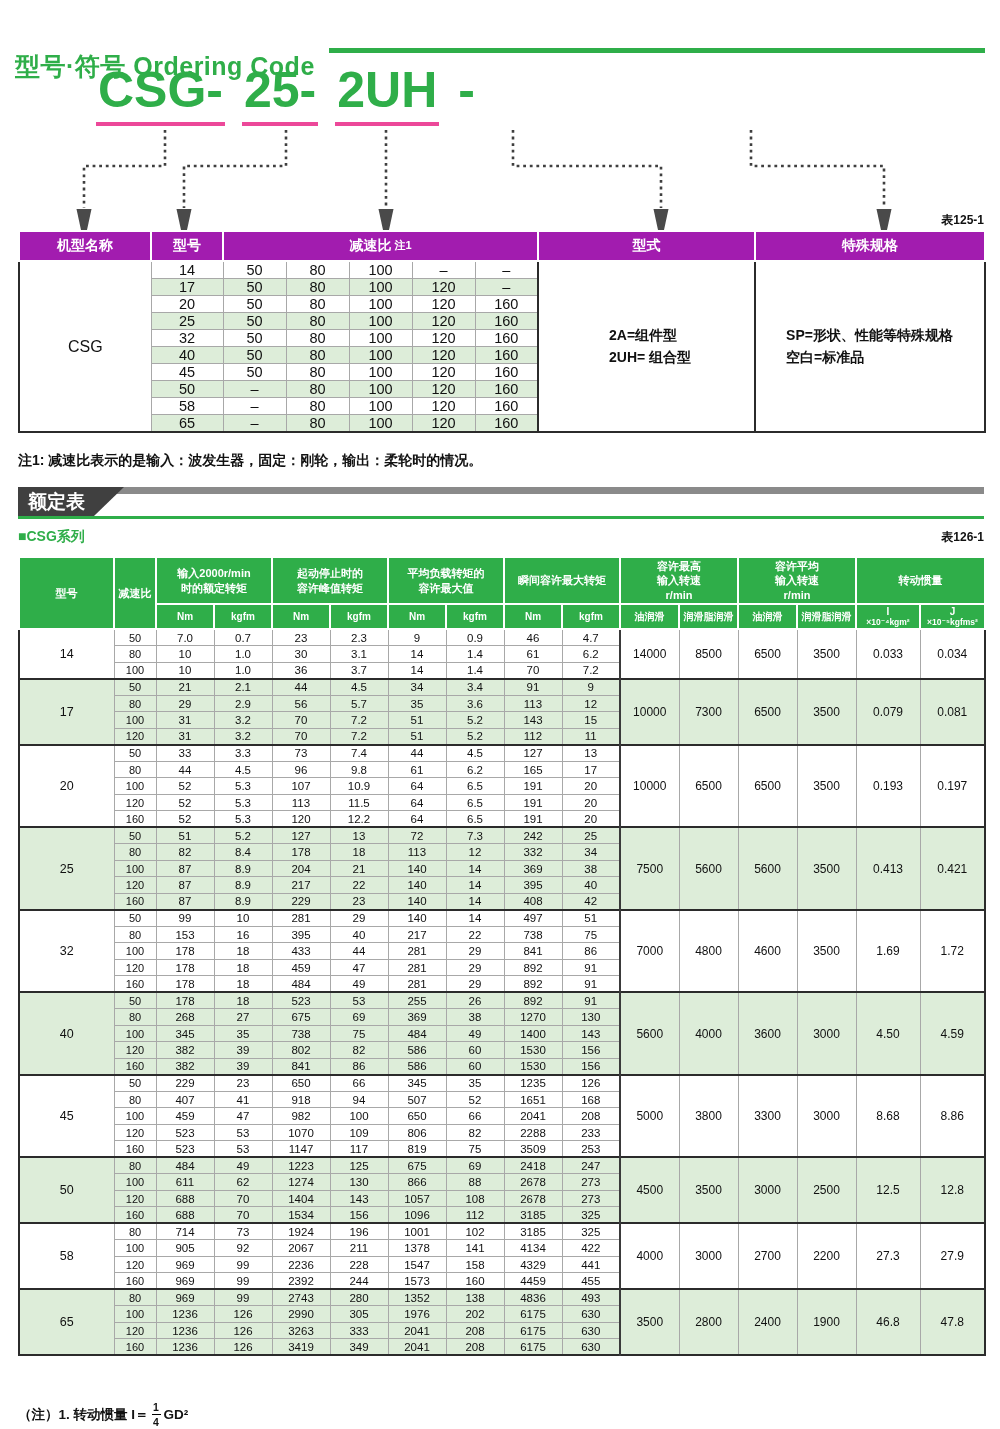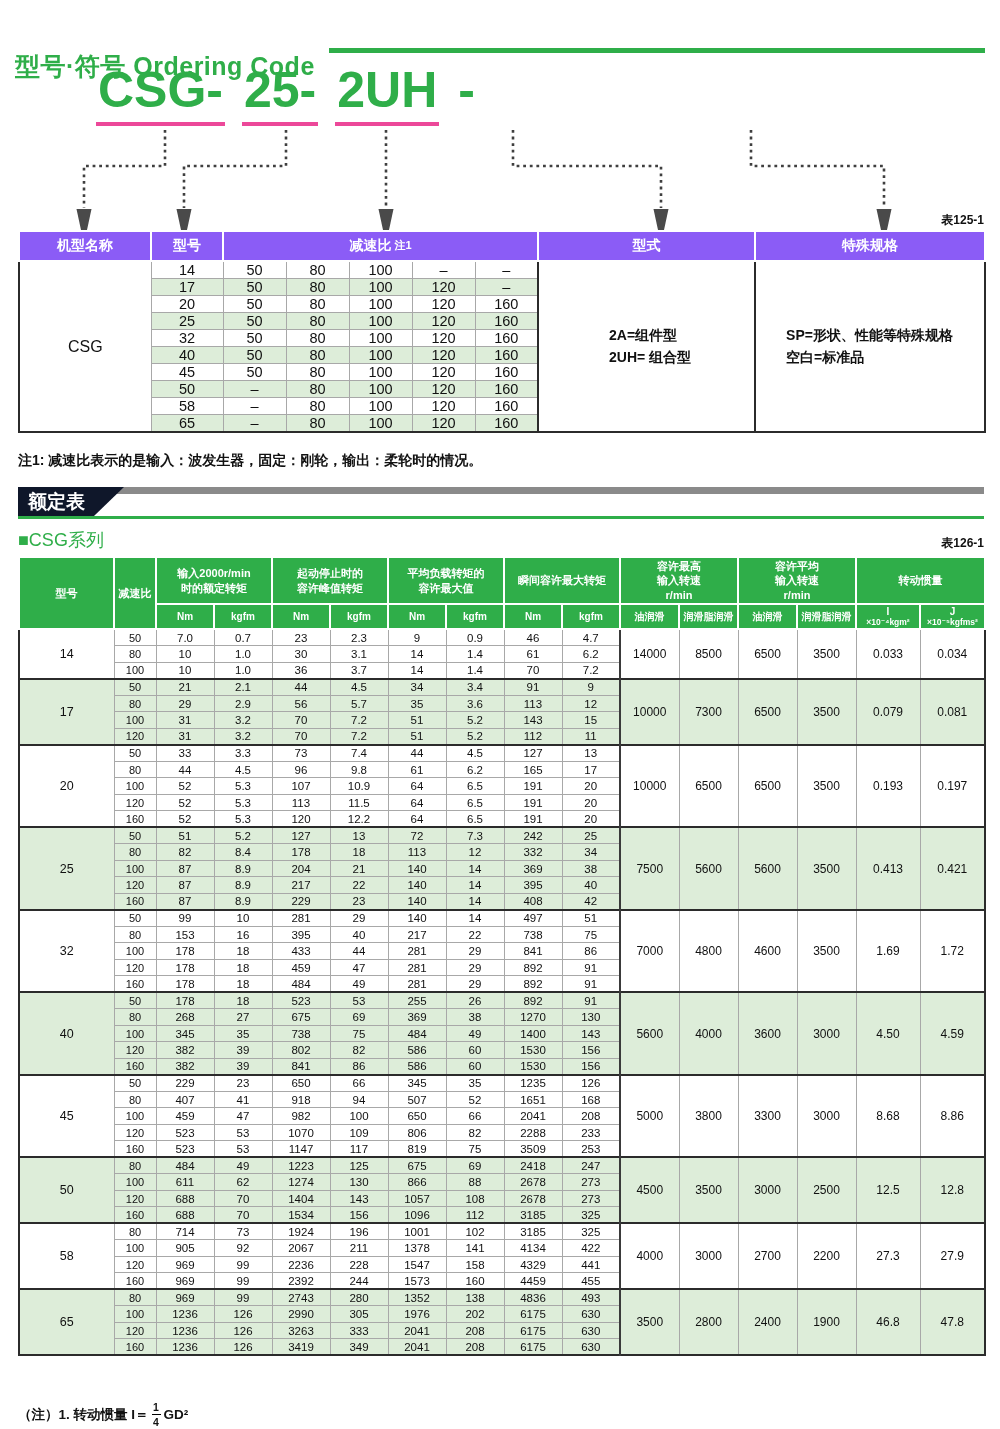--- a/index.html
+++ b/index.html
@@ -22,47 +22,47 @@
 
   
   .connectors{ position:absolute; top:128px; left:0; width:1000px; height:125px; }
 
   
   .t1-label{ position:absolute; top:212px; right:16px; font-size:12px; font-weight:bold; }
 
   
   table.t1{ position:absolute; top:230px; left:18px; width:966px;
     border-collapse:collapse; table-layout:fixed; border:2.5px solid #2b2b2b; }
-  .t1 th{ background:#8b5cf6; color:#fff; font-size:14px; font-weight:bold;
+  .t1 th{ background:#a21caf; color:#fff; font-size:14px; font-weight:bold;
     border:2px solid #fff; height:30px; text-align:center; }
   .t1 thead{ border-bottom:2.5px solid #2b2b2b; }
   .t1 td{ border:1px solid #a8a8a8; text-align:center; font-size:14.5px; height:16.5px; padding:0; }
   .t1 tr.stripe td{ background:#ddedd9; }
   .t1 td.span-cell{ background:#fff; font-size:16px; }
   .t1 td.dark-left{ border-left:2px solid #2b2b2b; }
   .t1 td.text-cell{ text-align:left; font-weight:bold; font-size:14px; line-height:1.55; }
   .t1 td.type-cell{ padding-left:70px; }
   .t1 td.spec-cell{ padding-left:30px; }
   .t1 .hdr-note{ font-size:11px; vertical-align:1px; }
 
   
   .note1{ position:absolute; top:452px; left:18px; font-size:14px; font-weight:bold; }
 
   
   .section-tab{ position:absolute; top:487px; left:18px; width:966px; height:32px; }
   .tab-strip{ position:absolute; top:0; left:0; width:100%; height:7px; background:#8a8a8a; }
-  .tab-box{ position:absolute; top:0; left:0; width:106px; height:29px; background:#0f172a;
+  .tab-box{ position:absolute; top:0; left:0; width:106px; height:29px; background:#404040;
     clip-path:polygon(0 0,100% 0,76px 100%,0 100%);
     color:#fff; font-size:19px; font-weight:bold; line-height:29px; padding-left:10px; }
   .tab-green{ position:absolute; top:29px; left:0; width:100%; height:2.5px; background:#2fae49; }
 
   
   .series-row{ position:absolute; top:528px; left:18px; right:16px;
     display:flex; justify-content:space-between; align-items:flex-end; }
-  .series-title{ color:#2fae49; font-size:18px; font-weight:normal;text-align:center; }
+  .series-title{ color:#2fae49; font-size:14px; font-weight:bold;text-align:center; }
   .t2-label{ font-size:12px; font-weight:bold; }
 
   
   table.t2{ position:absolute; top:556px; left:18px; width:966px;
     border-collapse:collapse; table-layout:fixed; border:2.5px solid #2b2b2b; }
   .t2 th{ background:#2fae49; color:#fff; border:2px solid #fff;
     font-size:11px; font-weight:bold; line-height:1.3; text-align:center; padding:1px 0; }
   .t2 thead{ border-bottom:2.5px solid #2b2b2b; }
   .t2 tr.tier1 th{ height:47px; }
   .t2 tr.tier2 th{ height:25px; font-size:10px; }

